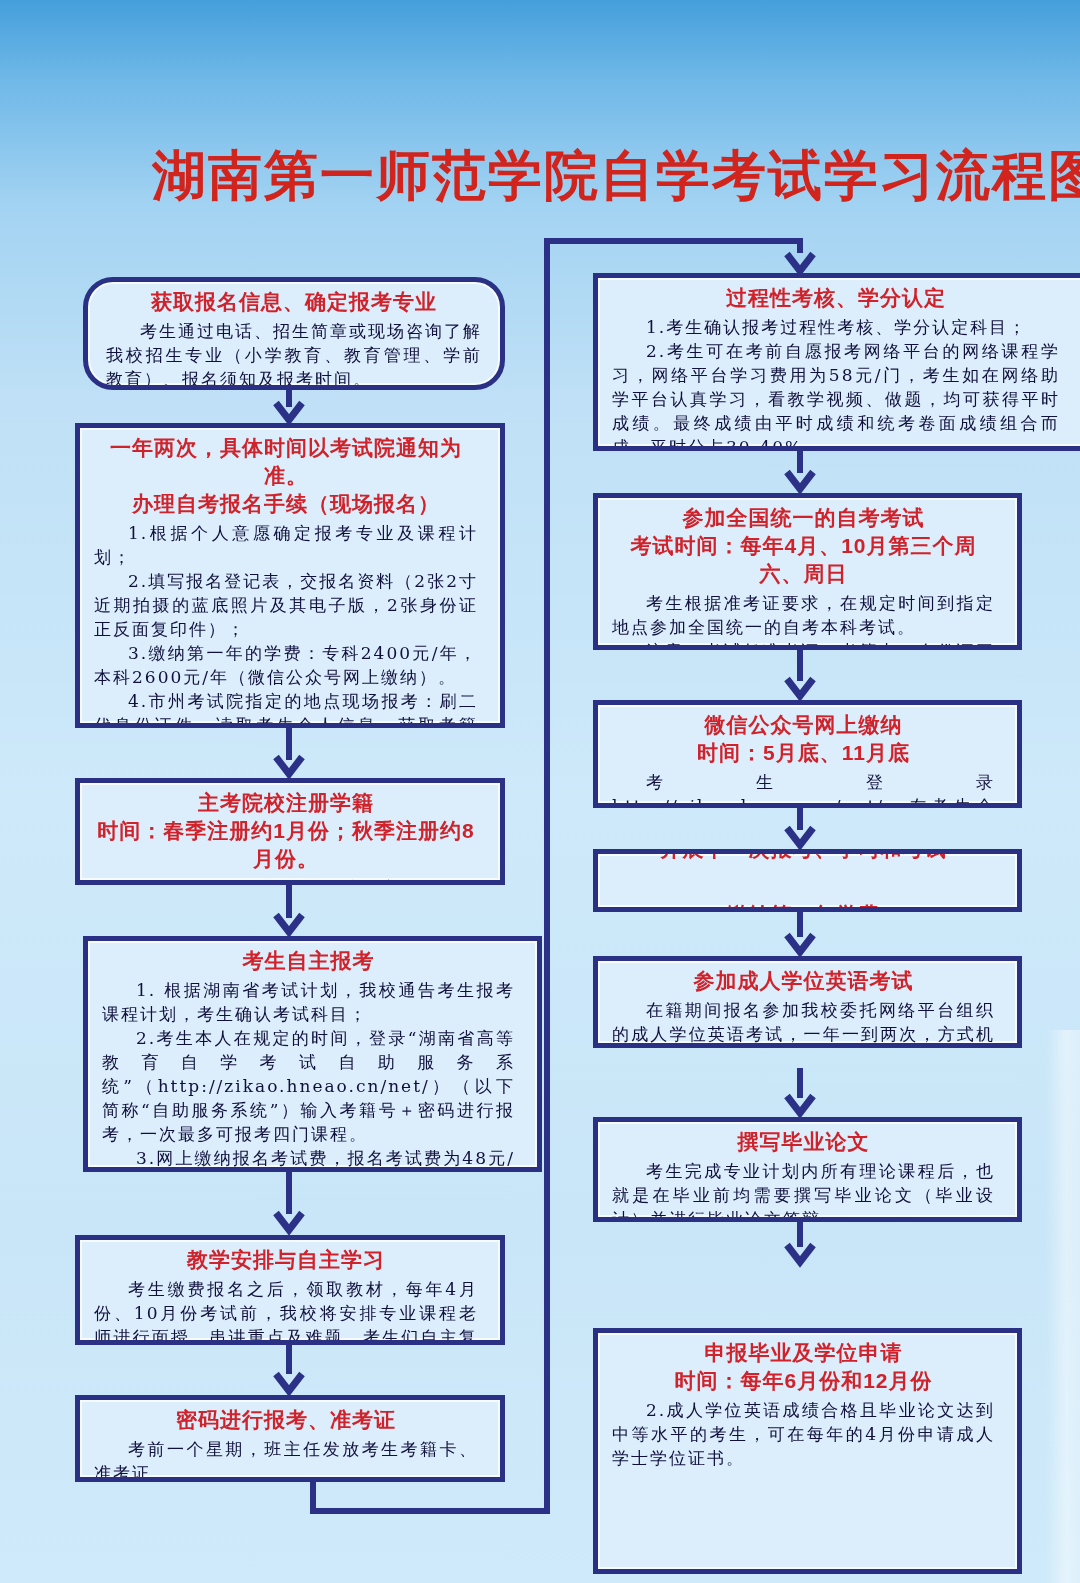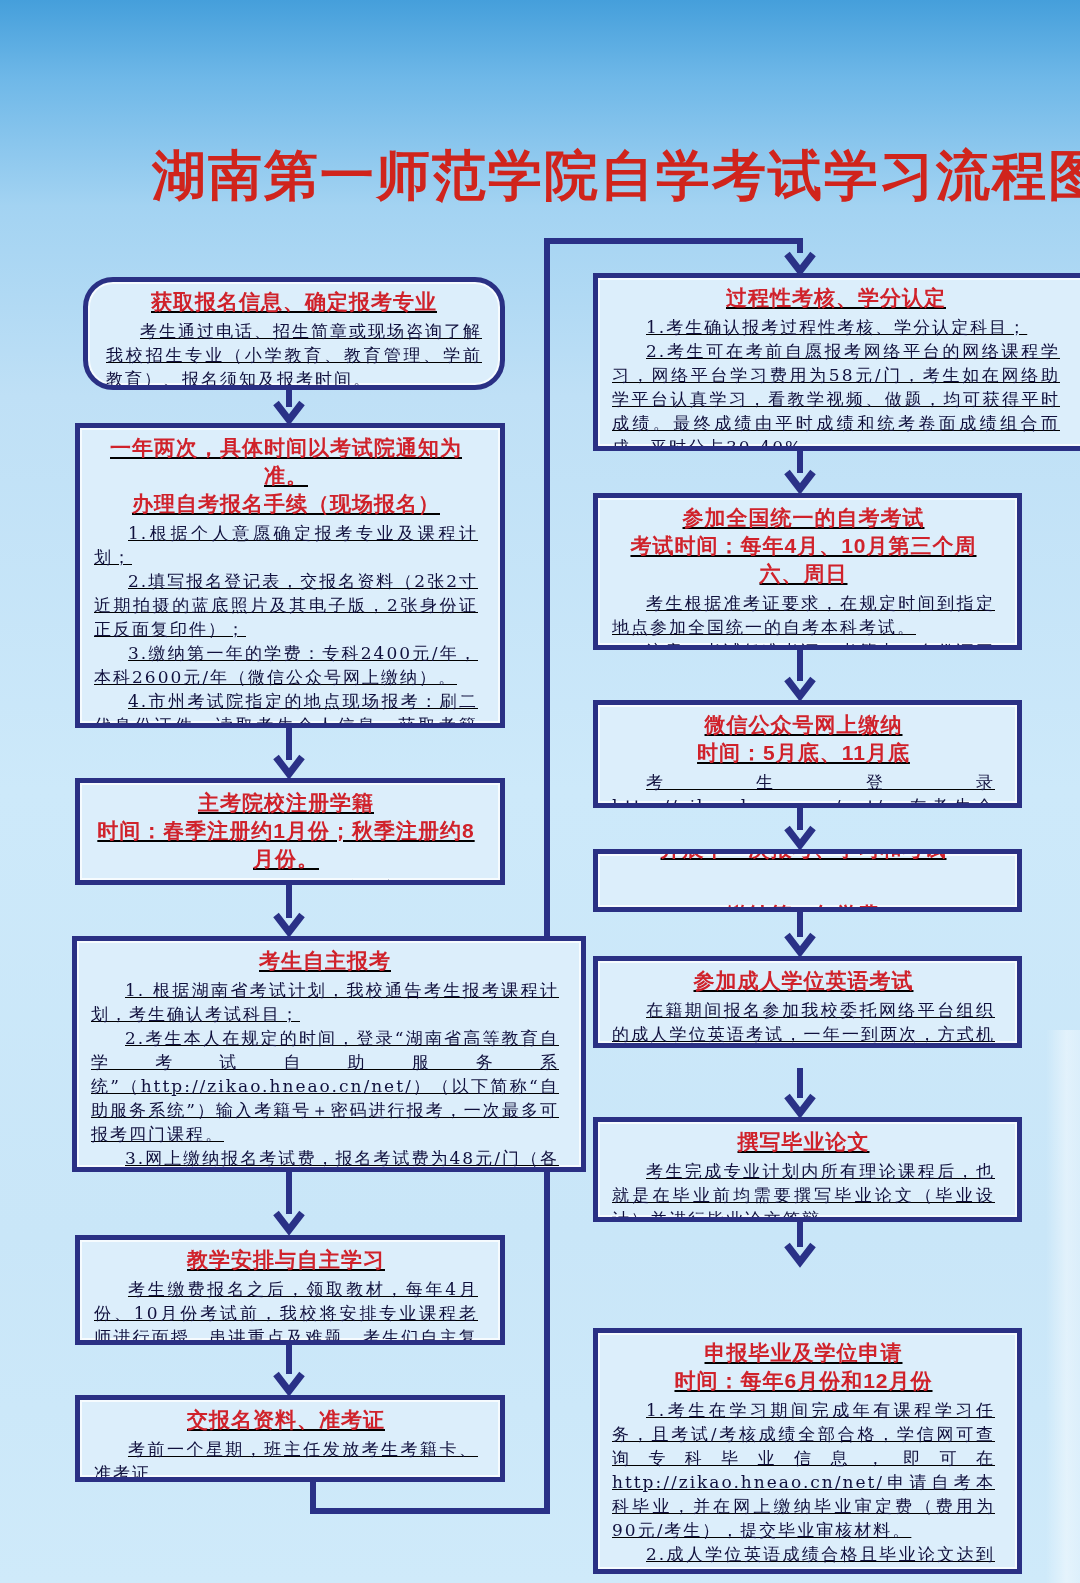--- a/index.html
+++ b/index.html
@@ -25,21 +25,20 @@
   }
   svg.wires{position:absolute;left:0;top:0;z-index:1;}
   .box{
     position:absolute;z-index:2;
     box-sizing:border-box;
     background:#dceefb;
     border:5px solid #2a3084;
     box-shadow:inset 0 0 0 2px rgba(255,255,255,.75);
     padding:6px 22px 4px 14px;
     overflow:hidden;
-    text-decoration:underline;
   }
   .box.rounded{border-radius:30px;padding-left:18px;padding-right:18px;}
   .box.center-v{display:flex;flex-direction:column;justify-content:center;}
   .bh{
     text-align:center;
     color:#d0222b;
     font-weight:bold;
     font-size:21px;
     line-height:28px;
     letter-spacing:1px;
@@ -132,34 +131,34 @@
     <p class="bp">4.市州考试院指定的地点现场报考：刷二代身份证件，读取考生个人信息，获取考籍号,上传新生电子照片。</p>
 
   </div>
 
   <div class="box" style="left:75px;top:778px;width:430px;height:107px;">
     <div class="bh">主考院校注册学籍</div>
     <div class="bh">时间：春季注册约1月份；秋季注册约8月份。</div>
     <p class="bp">我校自考工作人员在考试院规定时间内，为新报名的考生在管理系统认领、注册。考生取得学籍。</p>
   </div>
 
-  <div class="box" style="left:72px;top:936px;width:514px;height:236px;">
+  <div class="box" style="left:83px;top:936px;width:459px;height:236px;">
     <div class="bh">考生自主报考</div>
     <p class="bp">1. 根据湖南省考试计划，我校通告考生报考课程计划，考生确认考试科目；</p>
     <p class="bp">2.考生本人在规定的时间，登录“湖南省高等教育自学考试自助服务系统”（http://zikao.hneao.cn/net/）（以下简称“自助服务系统”）输入考籍号＋密码进行报考，一次最多可报考四门课程。</p>
     <p class="bp">3.网上缴纳报名考试费，报名考试费为48元/门（各专业课程约为13门）。</p>
   </div>
 
   <div class="box" style="left:75px;top:1235px;width:430px;height:110px;">
     <div class="bh">教学安排与自主学习</div>
     <p class="bp">考生缴费报名之后，领取教材，每年4月份、10月份考试前，我校将安排专业课程老师进行面授、串讲重点及难题，考生们自主复习，顺利应考。</p>
   </div>
 
   <div class="box" style="left:75px;top:1395px;width:430px;height:87px;">
-    <div class="bh">交报名资料、准考证</div>
+    <div class="bh">密码进行报考、准考证</div>
     <p class="bp">考前一个星期，班主任发放考生考籍卡、准考证。</p>
   </div>
 
   <div class="box" style="left:593px;top:273px;width:494px;height:178px;">
     <div class="bh">过程性考核、学分认定</div>
     <p class="bp">1.考生确认报考过程性考核、学分认定科目；</p>
     <p class="bp">2.考生可在考前自愿报考网络平台的网络课程学习，网络平台学习费用为58元/门，考生如在网络助学平台认真学习，看教学视频、做题，均可获得平时成绩。最终成绩由平时成绩和统考卷面成绩组合而成，平时分占30-40%。</p>
   </div>
 
   <div class="box" style="left:593px;top:493px;width:429px;height:157px;">
@@ -186,19 +185,18 @@
   </div>
 
   <div class="box" style="left:593px;top:1117px;width:429px;height:105px;">
     <div class="bh">撰写毕业论文</div>
     <p class="bp">考生完成专业计划内所有理论课程后，也就是在毕业前均需要撰写毕业论文（毕业设计）并进行毕业论文答辩</p>
   </div>
 
   <div class="box" style="left:593px;top:1328px;width:429px;height:246px;">
     <div class="bh">申报毕业及学位申请</div>
     <div class="bh">时间：每年6月份和12月份</div>
-    <p class="bp">1.考生在学习期间完成年有课程学习任务，且考试/考核成绩全部合格，学信网可查询专科毕业信息，即可在http://zikao.hneao.cn/net/申请自考本科毕业，并在网上缴纳毕业审定费（费用为90元/考生），提交毕业审核材料。</p>
     <p class="bp">2.成人学位英语成绩合格且毕业论文达到中等水平的考生，可在每年的4月份申请成人学士学位证书。</p>
 
   </div>
 
   <div class="fold"></div>
 </div>
 
 </body></html>

